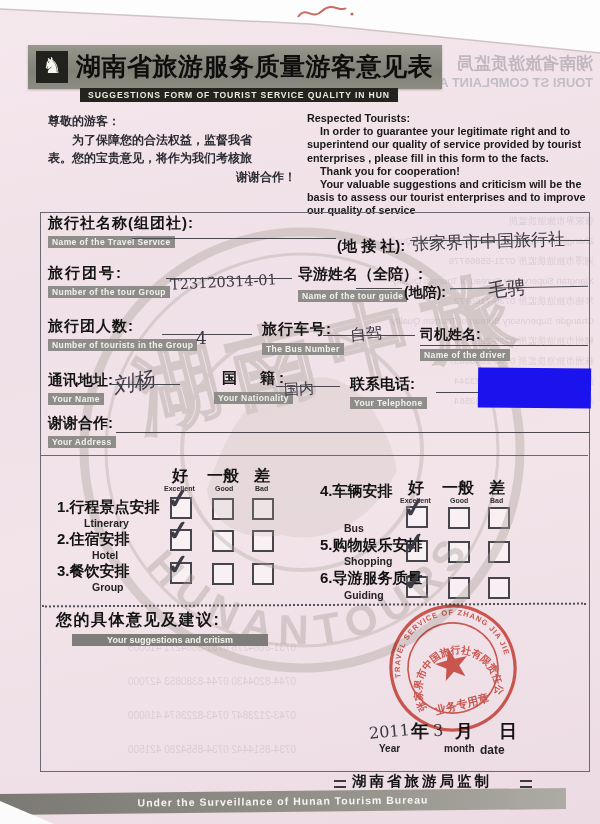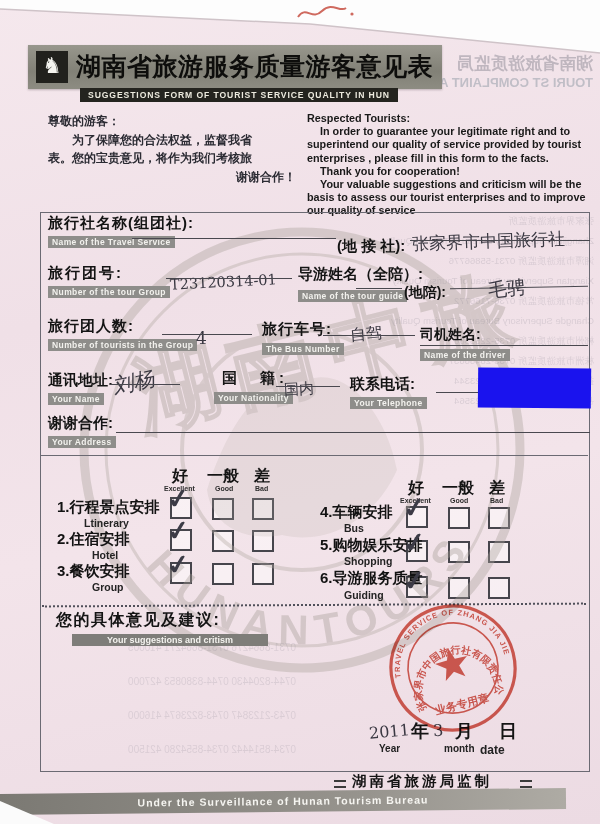--- a/index.html
+++ b/index.html
@@ -158,21 +158,21 @@
   <span class="hdr" style="left:489px;top:478px;z-index:3;">差</span>
   <span class="hdre" style="left:490px;top:497px;z-index:3;">Bad</span>
 
   <span class="itemcn" style="left:57px;top:498px;z-index:3;">1.行程景点安排</span>
   <span class="iteme" style="left:84px;top:517px;z-index:3;">Ltinerary</span>
   <span class="itemcn" style="left:57px;top:530px;z-index:3;">2.住宿安排</span>
   <span class="iteme" style="left:92px;top:549px;z-index:3;">Hotel</span>
   <span class="itemcn" style="left:57px;top:562px;z-index:3;">3.餐饮安排</span>
   <span class="iteme" style="left:92px;top:581px;z-index:3;">Group</span>
 
-  <span class="itemcn" style="left:320px;top:503px;z-index:3;">4.车辆安排</span>
+  <span class="itemcn" style="left:320px;top:482px;z-index:3;">4.车辆安排</span>
   <span class="iteme" style="left:344px;top:522px;z-index:3;">Bus</span>
   <span class="itemcn" style="left:320px;top:536px;z-index:3;">5.购物娱乐安排</span>
   <span class="iteme" style="left:344px;top:555px;z-index:3;">Shopping</span>
   <span class="itemcn" style="left:320px;top:569px;z-index:3;">6.导游服务质量</span>
   <span class="iteme" style="left:344px;top:589px;z-index:3;">Guiding</span>
 
   <div class="chk" style="left:170px;top:497px;"></div>
   <div class="chk" style="left:212px;top:498px;"></div>
   <div class="chk" style="left:252px;top:498px;"></div>
   <div class="chk" style="left:170px;top:529px;"></div>

